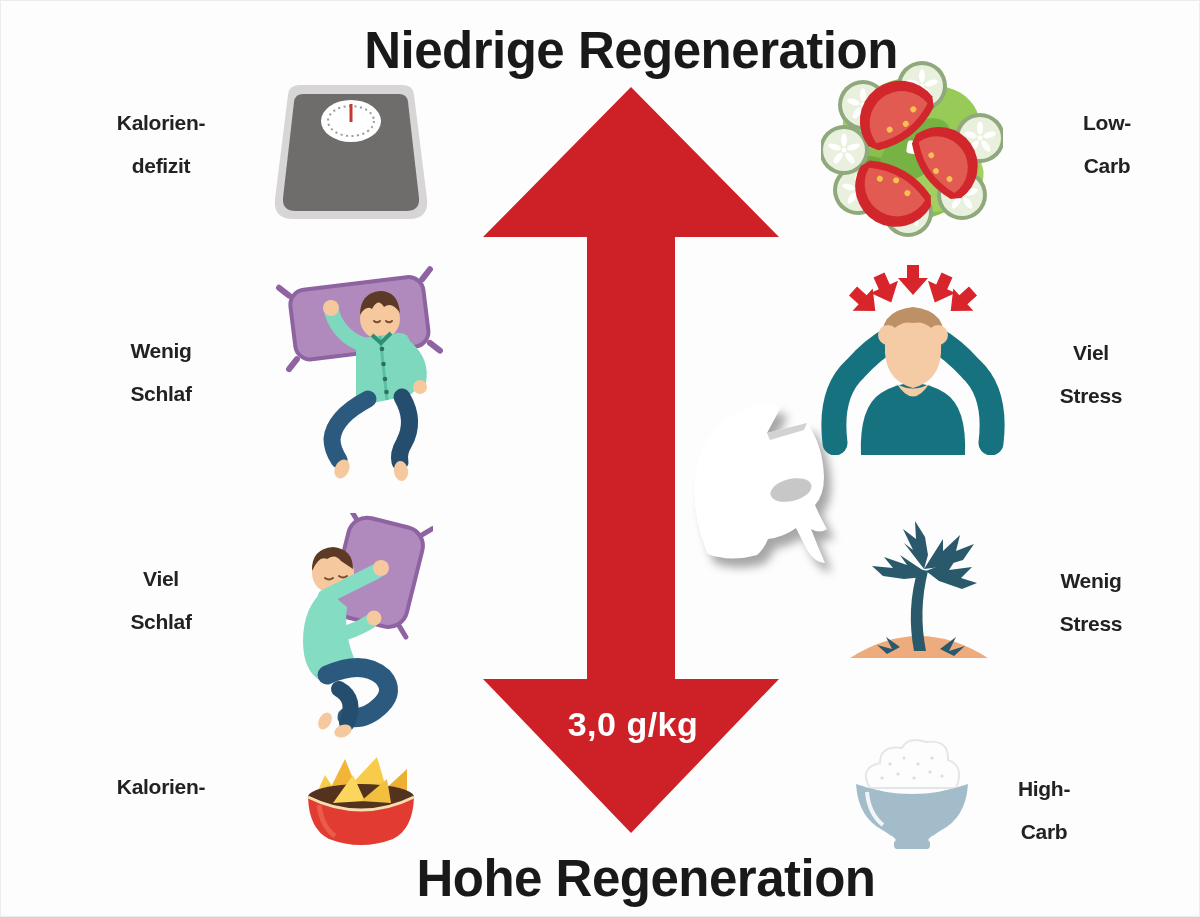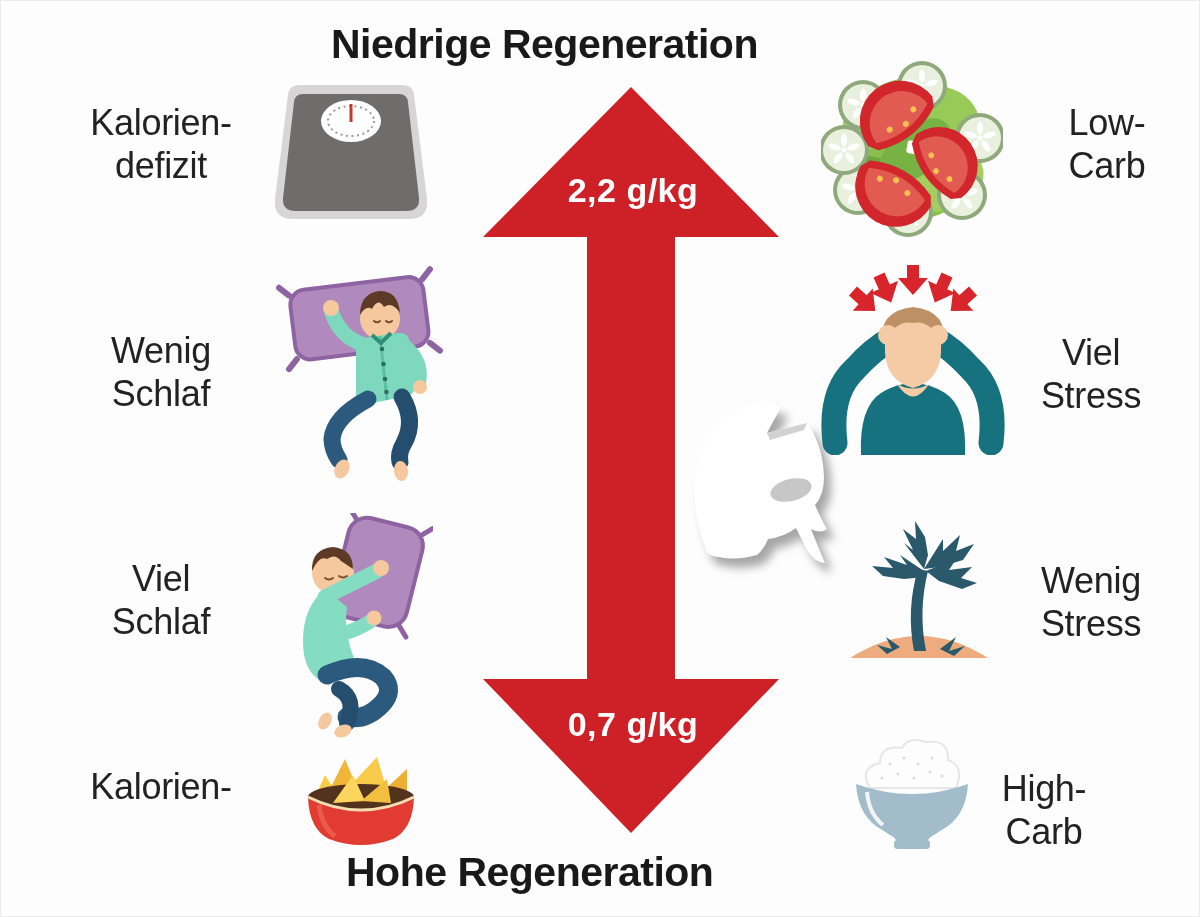--- a/index.html
+++ b/index.html
@@ -2,27 +2,27 @@
 <html><head>
 <meta charset="utf-8">
 <style>
   html,body{margin:0;padding:0;background:#ffffff;}
   .canvas{
     position:relative;width:1200px;height:917px;background:#fdfdfd;
     border:1px solid #ececec;box-sizing:border-box;overflow:hidden;
     font-family:"Liberation Sans","DejaVu Sans",sans-serif;color:#1b1b1b;
   }
   .title{
-    position:absolute;text-align:left;font-weight:bold;font-size:41px;
+    position:absolute;text-align:center;font-weight:bold;font-size:51px;
     letter-spacing:-0.5px;color:#191919;
   }
   .title.top{left:330px;top:20px;width:600px;}
   .title.bottom{left:345px;top:848px;width:600px;}
   .side-label{
-    position:absolute;text-align:center;font-weight:normal;font-size:36px;
+    position:absolute;text-align:center;font-weight:bold;font-size:21px;
     line-height:43px;color:#222222;letter-spacing:-0.3px;
   }
   .arrow-svg{position:absolute;left:460px;top:80px;width:340px;height:760px;}
   .arrow-value{
     position:absolute;width:220px;text-align:center;color:#ffffff;
     font-weight:bold;font-size:34px;letter-spacing:0.5px;
   }
   .arrow-value.top{left:522px;top:170px;}
   .arrow-value.bottom{left:522px;top:704px;}
   .icon{position:absolute;}
@@ -32,22 +32,21 @@
 <body>
 
 <div class="canvas">
 
   <div class="title top">Niedrige Regeneration</div>
   <div class="title bottom">Hohe Regeneration</div>
 
   <svg class="arrow-svg" viewBox="0 0 340 760" aria-hidden="true">
     <polygon points="170,6 318,156 214,156 214,598 318,598 170,752 22,598 126,598 126,156 22,156" fill="#cd2027"></polygon>
   </svg>
-  <div class="arrow-value top">2,2 g/kg</div>
-  <div class="arrow-value bottom">0,7 g/kg</div>
+  <div class="arrow-value bottom">3,0 g/kg</div>
 
   <svg class="icon helmet" style="left:666px;top:388px" width="172" height="188" viewBox="0 0 172 188">
     <path fill="#ffffff" d="M40,164 Q24,122 28,88 Q34,42 72,22 Q96,10 114,18 L100,44 L140,34
       Q156,56 157,88 Q157,106 148,116 Q154,130 160,140 Q153,145 144,140 Q151,158 158,174
       Q148,174 140,161 Q133,147 129,139 Q117,148 101,150 Q97,160 90,166 Q68,172 52,168 Q44,167 40,164 Z"></path>
     <ellipse cx="124" cy="101" rx="21" ry="11" fill="#c7c7c7" transform="rotate(-14 124 101)"></ellipse>
     <polygon points="100,44 140,34 137,41 103,51" fill="#d2d2d2"></polygon>
   </svg>
 
   <div class="side-label" style="left:40px;top:100px;width:240px">

